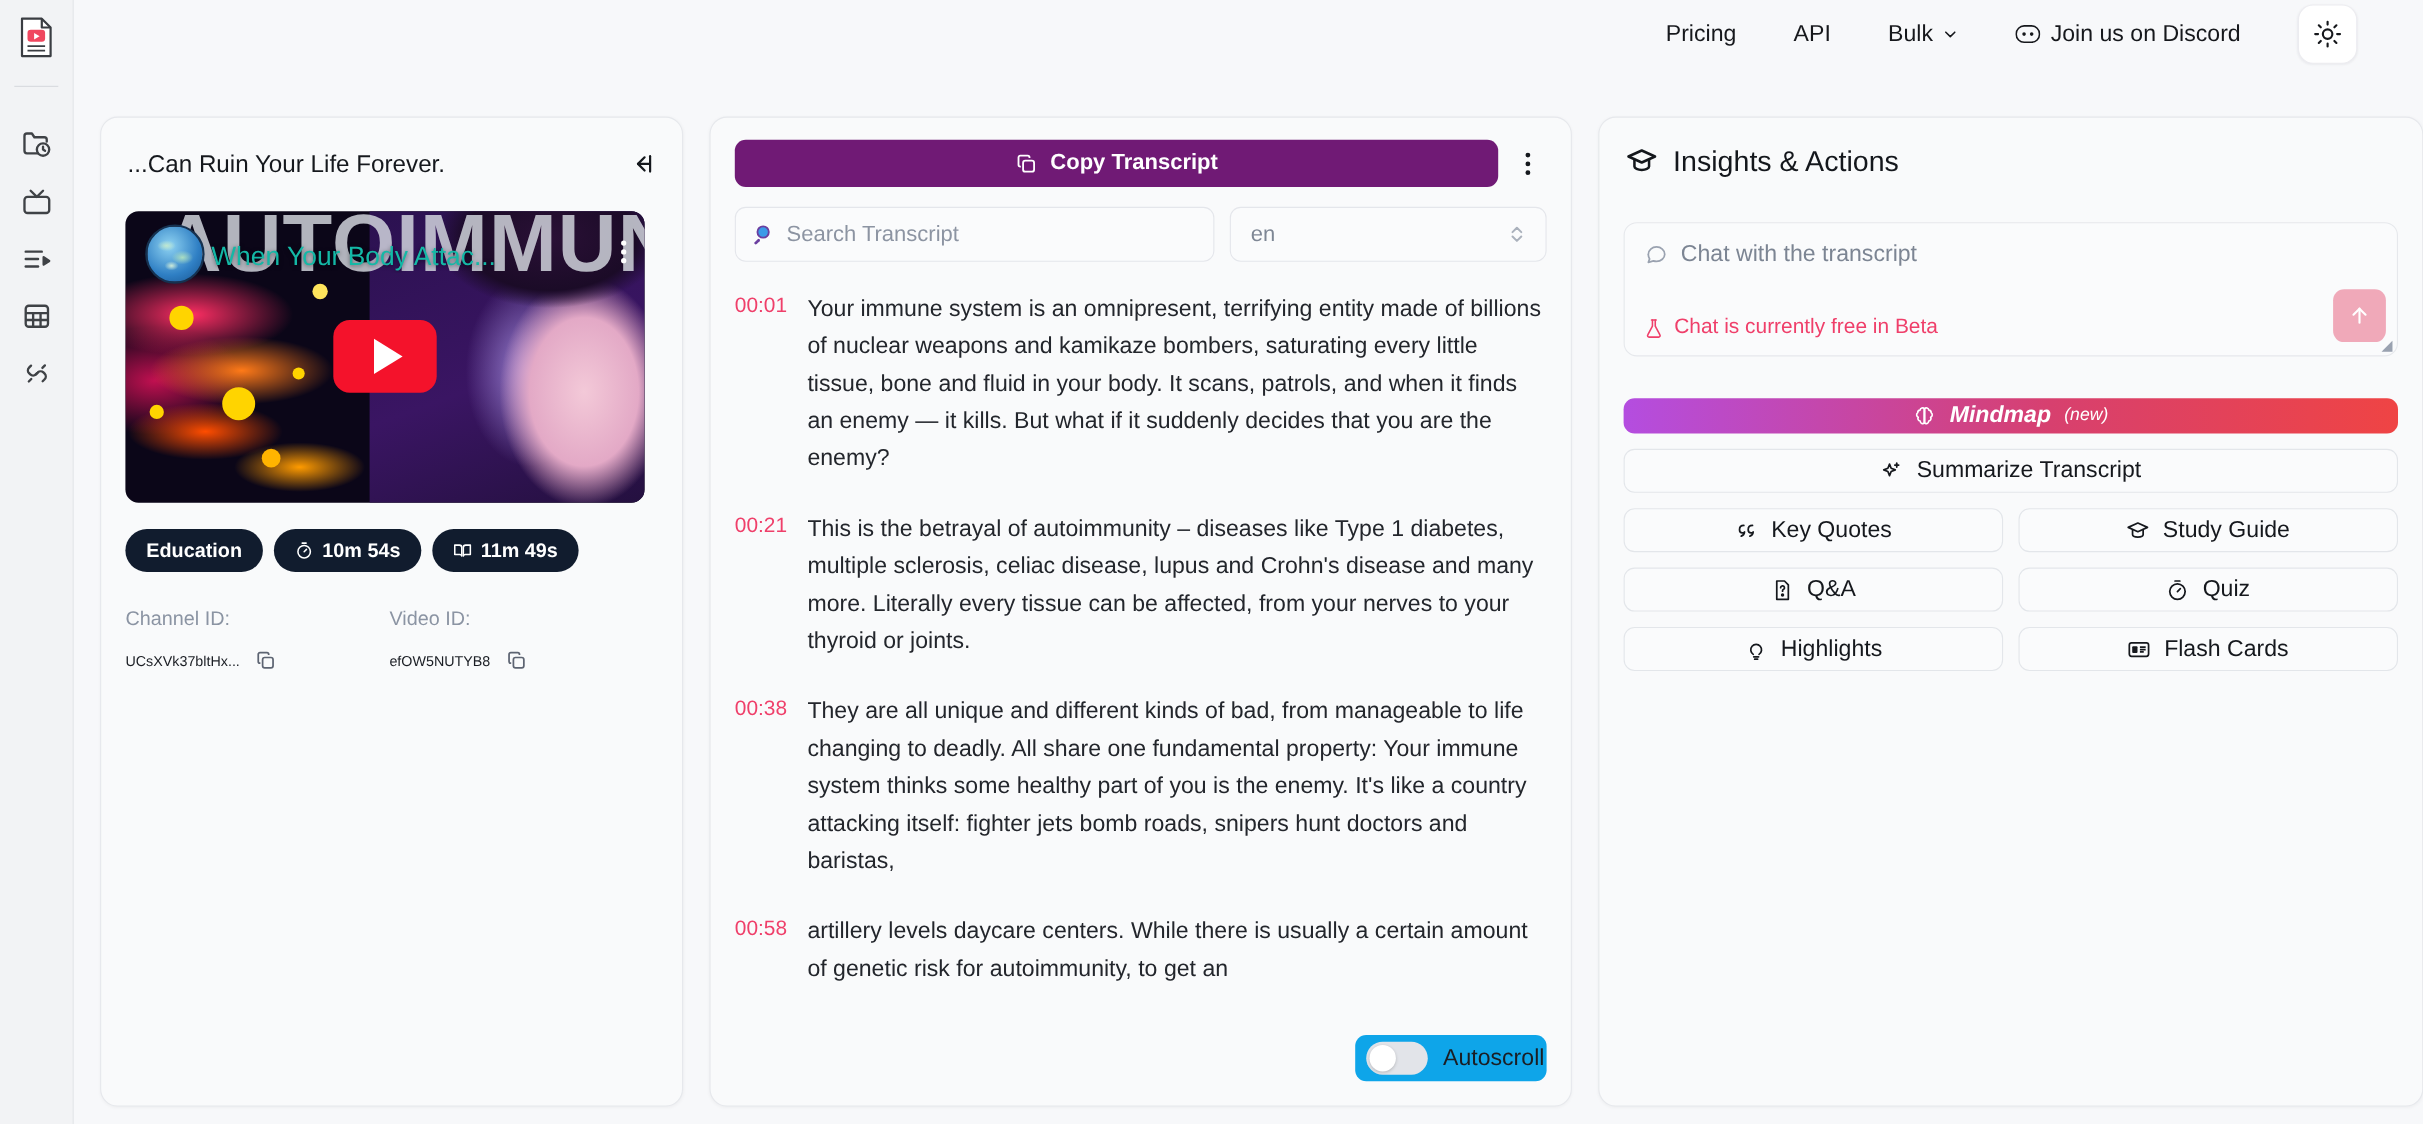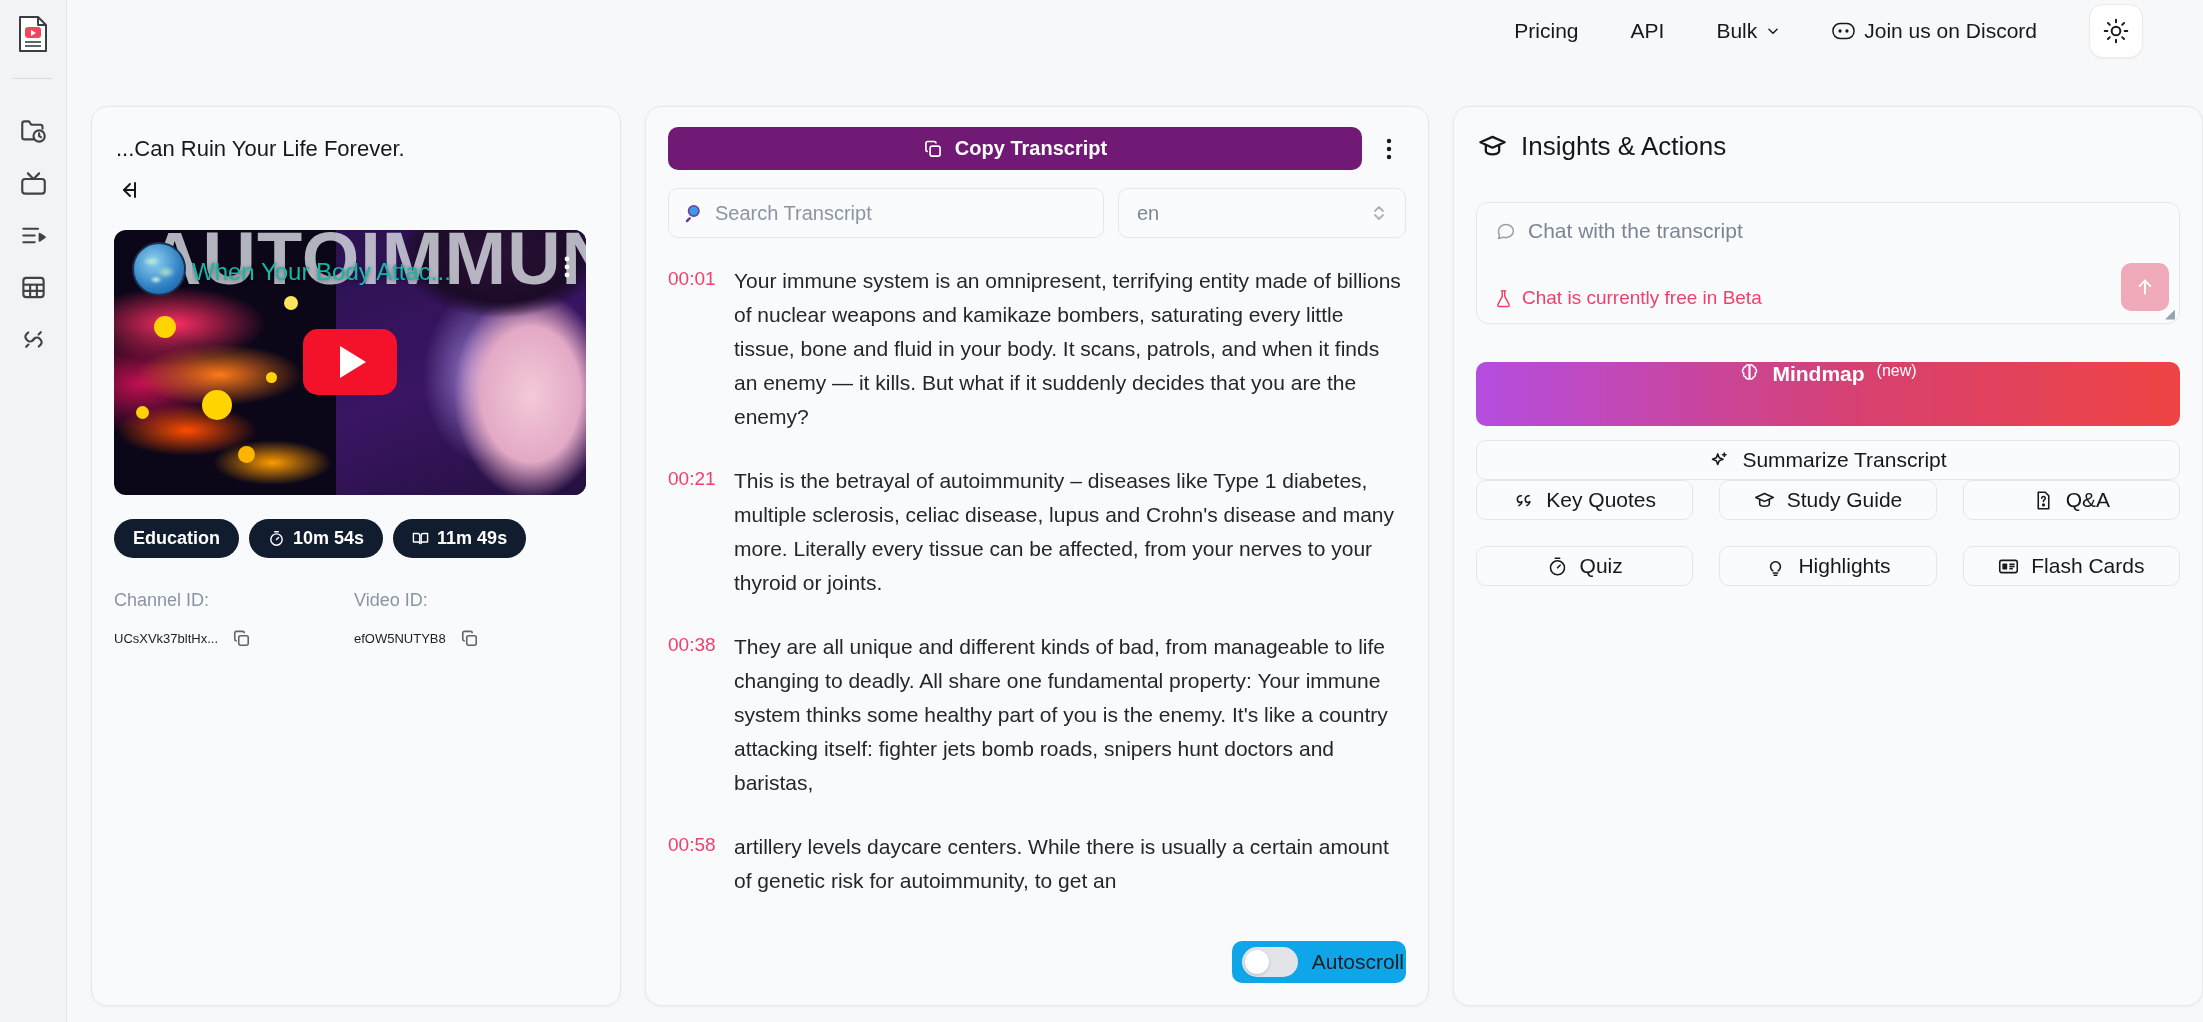--- a/index.html
+++ b/index.html
@@ -72,21 +72,21 @@
     background: #f9fafb;
     border: 1px solid #e6e8ec;
     border-radius: 16px;
     box-shadow: 0 1px 3px rgba(16,20,30,.04);
   }
 
   
   .vcard { height: 900px; padding: 22px 22px 0 22px; display: flex; flex-direction: column; }
   .vcard-head {
     display: flex; align-items: flex-start; justify-content: space-between;
-    gap: 12px; margin-bottom: 28px; padding: 6px 2px 0 2px; flex-direction: column;
+    gap: 12px; margin-bottom: 28px; padding: 6px 2px 0 2px;
   }
   .vtitle { font-size: 22px; color: #15181d; line-height: 1.3; }
   .collapse-btn { cursor: pointer; color: #15181d; flex: 0 0 auto; padding-top: 2px; }
 
   .thumb {
     position: relative; width: 472px; height: 265px;
     border-radius: 12px; overflow: hidden;
     background: #0b0618;
     flex: 0 0 auto;
   }
@@ -247,38 +247,39 @@
     position: absolute; right: 10px; bottom: 12px;
     width: 48px; height: 48px; border-radius: 10px; background: #f0a9b9;
     display: flex; align-items: center; justify-content: center; cursor: pointer;
   }
   .resize-grip {
     position: absolute; right: 4px; bottom: 2px; color: #9aa2b0; font-size: 13px;
     transform: rotate(0deg);
   }
 
   .mindmap-btn {
-    margin-top: 38px; height: 64px; border-radius: 10px; border: none;
+    margin-top: 38px; height: 32px; border-radius: 10px; border: none;
     background: linear-gradient(90deg, #b44de0 0%, #d7406f 55%, #ef4444 100%);
     color: #fff; font-size: 21px; font-weight: bold; cursor: pointer;
-    display: flex; justify-content: center; gap: 12px;
+    display: flex; align-items: center; justify-content: center; gap: 12px;
     font-family: "Liberation Sans", sans-serif;
+    font-style: italic;
   }
   .mm-new { font-size: 16px; font-weight: normal; }
 
   .plain-btn {
     height: 40px; border-radius: 10px; background: #fafbfc;
     border: 1px solid #e3e6ea; color: #15181d; font-size: 21px;
     display: flex; align-items: center; justify-content: center; gap: 12px;
     cursor: pointer; font-family: "Liberation Sans", sans-serif;
   }
   .summarize { margin-top: 14px; }
   .btn-grid {
-    margin-top: 0; display: grid; grid-template-columns: 1fr 1fr 1fr;
-    gap: 26px;
+    margin-top: 14px; display: grid; grid-template-columns: 1fr 1fr;
+    gap: 14px;
   }
   svg { display: block; }
 </style>
 </head>
 <body>
 
 <div class="rail">
   <div class="rail-logo">
     <svg width="30" height="38" viewBox="0 0 30 38">
       <path d="M2 2h18l8 8v26H2z" fill="#fff" stroke="#3a3d42" stroke-width="2" stroke-linejoin="round"></path>

